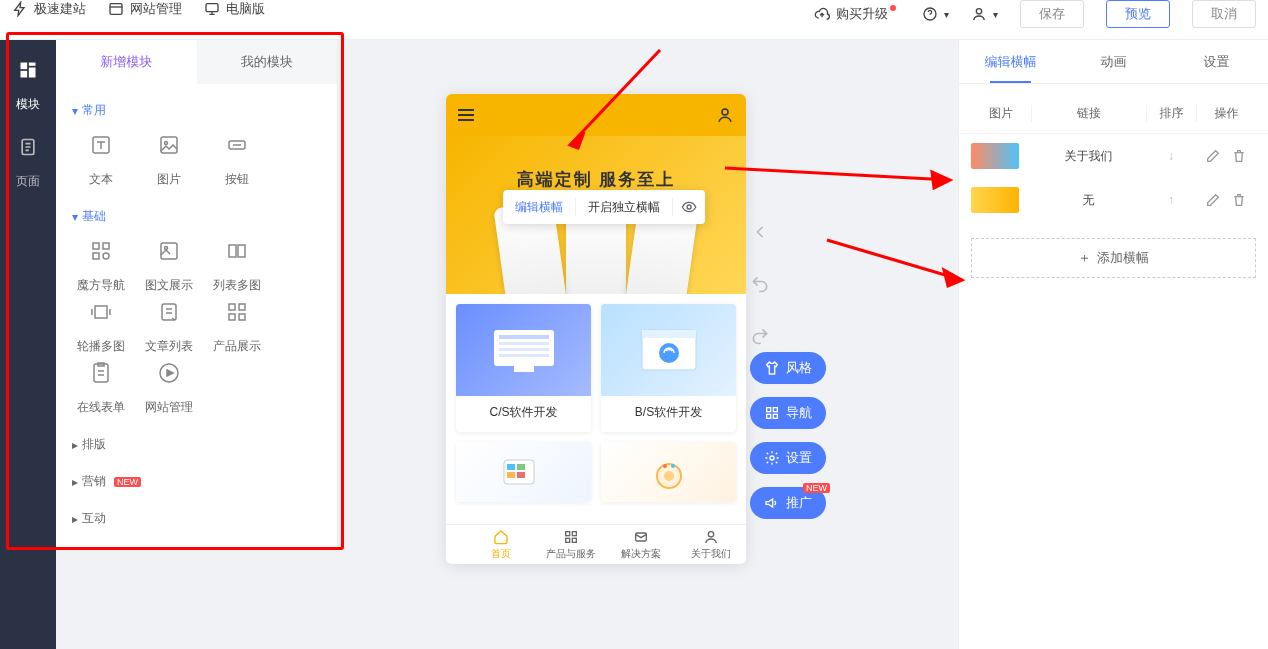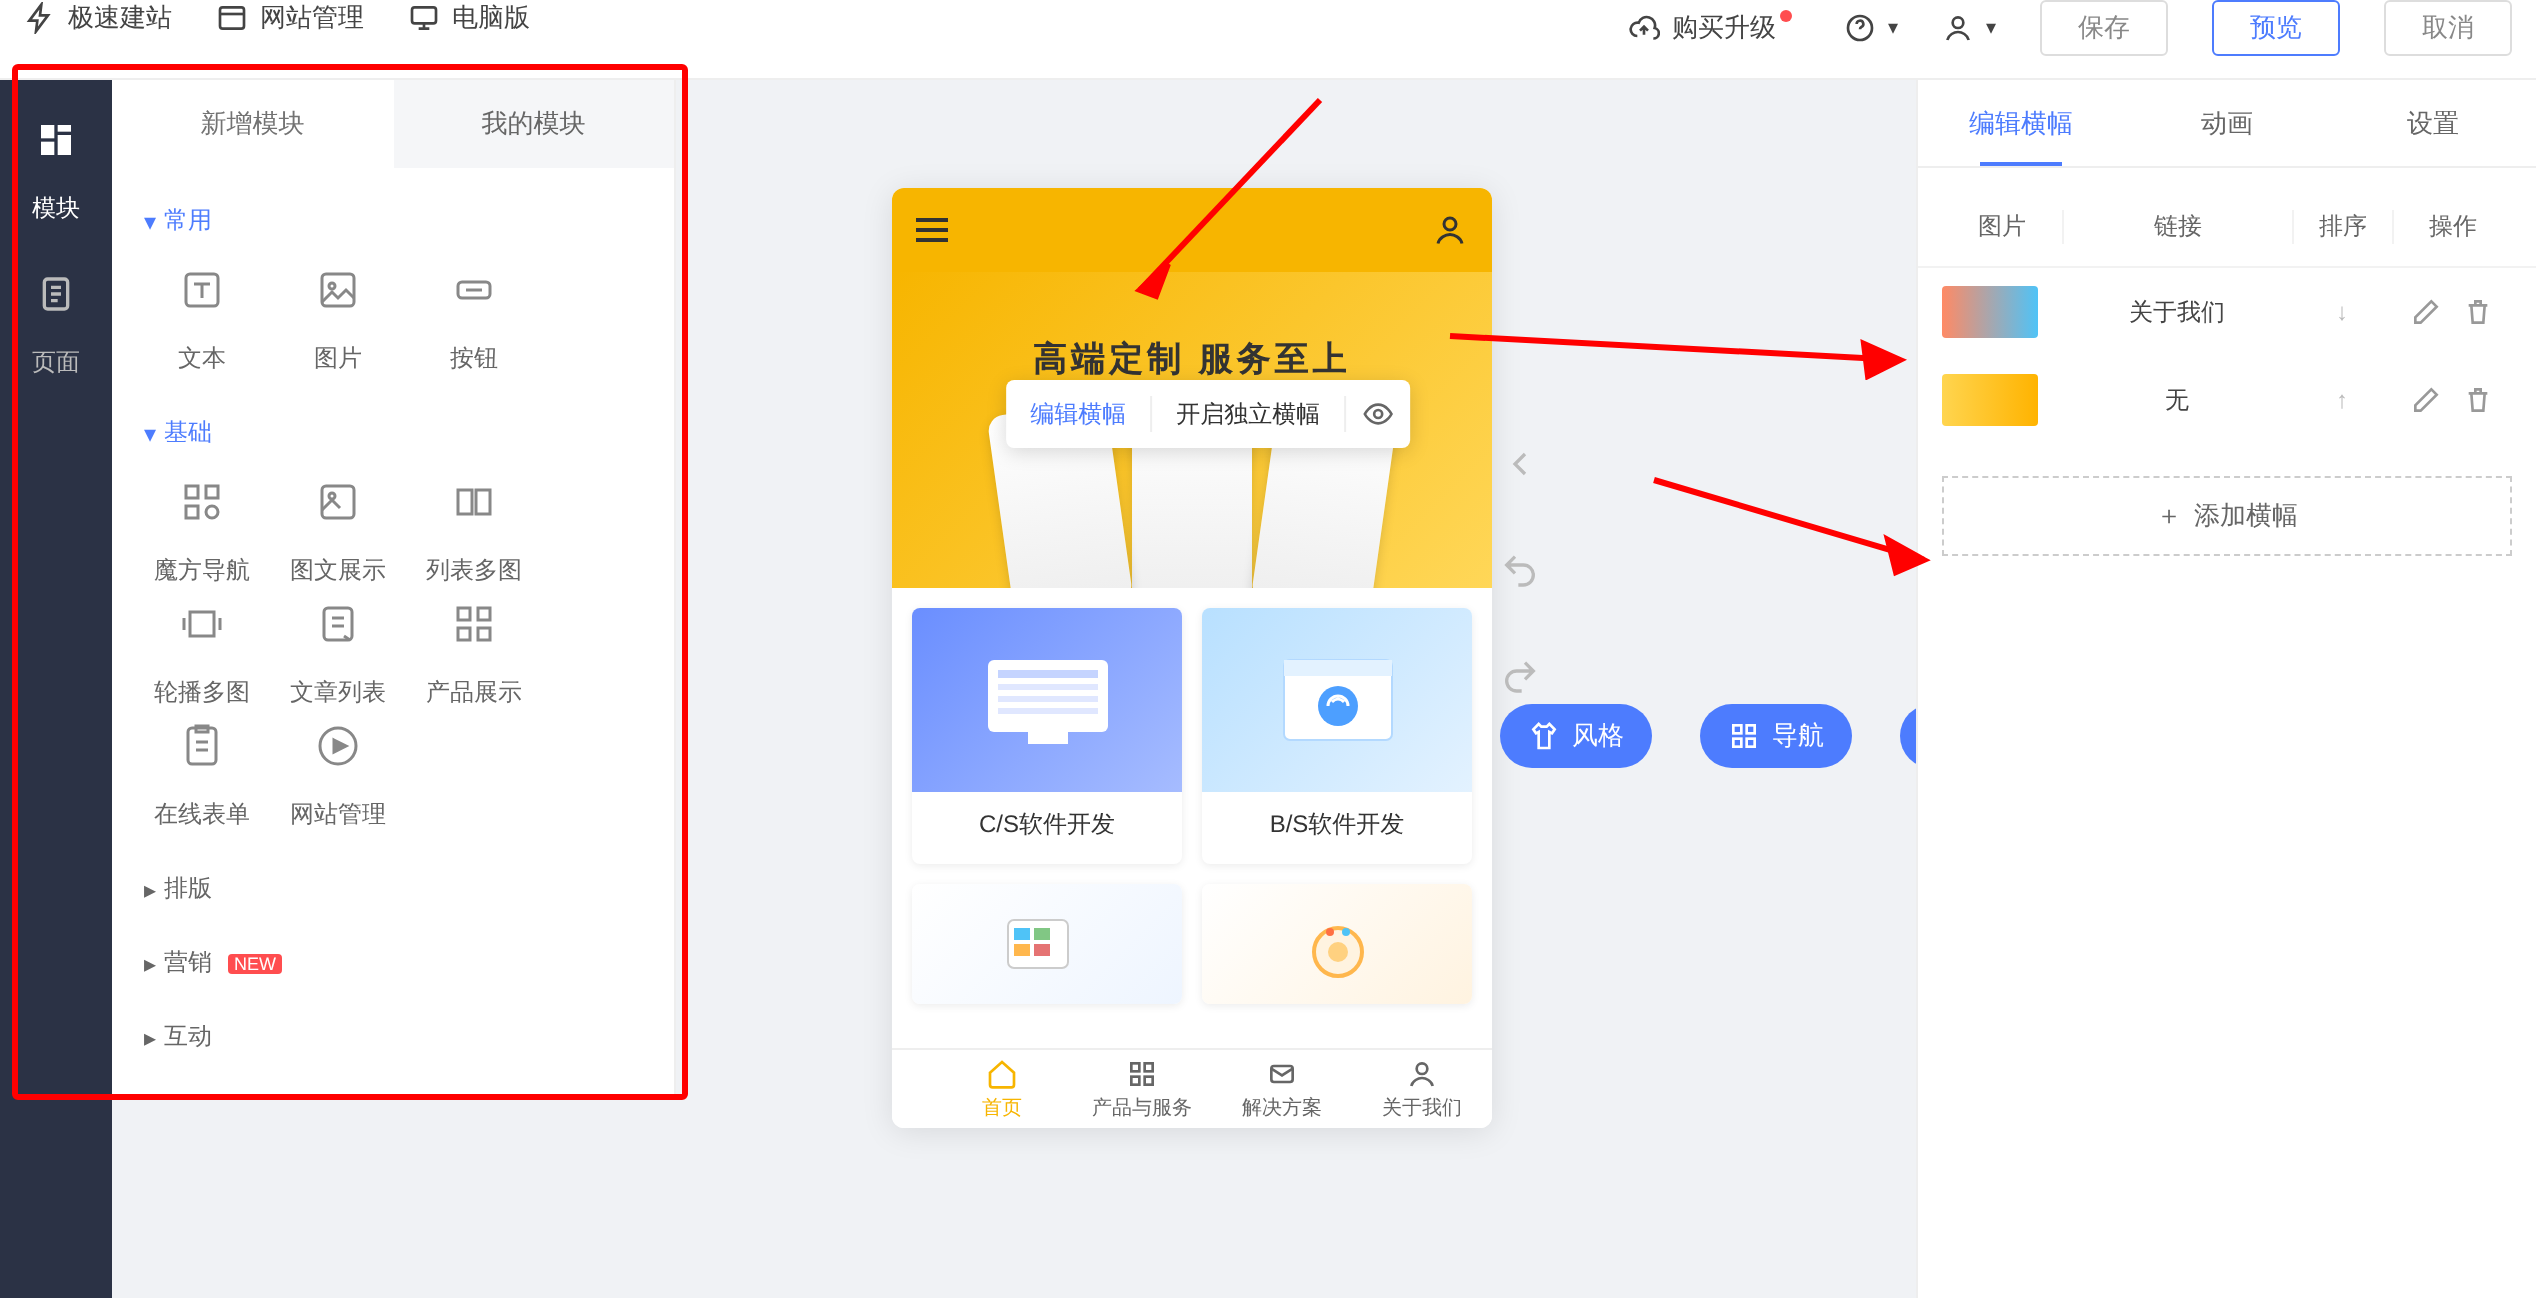--- a/index.html
+++ b/index.html
@@ -17,21 +17,21 @@
 
 .rail { position: absolute; top: 40px; left: 0; width: 56px; height: 609px; background: #2b3245; display: flex; flex-direction: column; align-items: center; padding-top: 20px; gap: 24px; }
 .rail-item { display: flex; flex-direction: column; align-items: center; gap: 16px; color: #bbb; font-size: 12px; cursor: pointer; }
 .rail-item.active { color: #fff; }
 .rail-ico { width: 20px; height: 20px; }
 
 
 .panel { position: absolute; top: 40px; left: 56px; width: 282px; height: 510px; background: #fff; border-right: 1px solid #eee; }
 .panel-tabs { height: 44px; display: flex; }
 .ptab { flex: 1; display: flex; align-items: center; justify-content: center; font-size: 13px; cursor: pointer; color: #666; background: #f5f6f8; }
-.ptab.active { color: #737373; background: #fff; }
+.ptab.active { color: #8b5cf6; background: #fff; }
 .panel-body { height: 466px; overflow-y: auto; padding: 8px 12px; }
 .cat { display: flex; align-items: center; gap: 4px; font-size: 12px; color: #4d7cfe; padding: 10px 4px; cursor: pointer; }
 .cat.collapsed { color: #666; }
 .grid { display: flex; flex-wrap: wrap; gap: 6px 2px; padding: 4px 0 10px 0; }
 .cell { width: 66px; display: flex; flex-direction: column; align-items: center; gap: 8pxں; font-size: 12px; color: #666; cursor: pointer; gap:8px;}
 .cell svg { width: 24px; height: 24px; stroke: #888; fill: none; stroke-width: 1.5; }
 .cell span { margin-top: 6px; }
 .new-badge { background: #ff4d4f; color: #fff; font-size: 9px; padding: 0 3px; border-radius: 2px; margin-left: 4px; }
 
 
@@ -65,21 +65,21 @@
 .c2a { background:linear-gradient(135deg,#fff,#eef5ff);}
 .c2b { background:linear-gradient(135deg,#fff,#fff3e0);}
 .ptabs { position: absolute; bottom: 0; left: 0; right: 0; height: 40px; border-top: 1px solid #eee; display: flex; background: #fff; }
 .ptabc { flex: 1; display: flex; flex-direction: column; align-items: center; justify-content: center; font-size: 10px; gap: 2px; color: #666; cursor: pointer; }
 .ptabc.active { color: #f7b500; margin-left: 20px; }
 .ptabc svg { width: 16px; height: 16px; }
 
 
 .fab-col { position: absolute; top: 222px; left: 750px; display: flex; flex-direction: column; gap: 28px; align-items: center; }
 .fab-ico { color: #bbb; cursor: pointer; }
-.pill-col { position: absolute; top: 352px; left: 750px; display: flex; flex-direction: row; gap: 24px; }
+.pill-col { position: absolute; top: 352px; left: 750px; display: flex; flex-direction: column; gap: 13px; }
 .pill { height: 32px; border-radius: 16px; background: #4d7cfe; color: #fff; font-size: 13px; display: flex; align-items: center; gap: 6px; padding: 0 14px; cursor: pointer; position: relative; }
 .pill svg { width: 16px; height: 16px; }
 .pill .new-badge { position: absolute; top: -4px; right: -4px; }
 
 
 .rpanel { position: absolute; top: 40px; right: 0; width: 310px; height: 609px; background: #fff; border-left: 1px solid #eee; }
 .rtabs { height: 44px; display: flex; border-bottom: 1px solid #eee; }
 .rtab { flex: 1; display: flex; align-items: center; justify-content: center; font-size: 13px; color: #666; cursor: pointer; position: relative; }
 .rtab.active { color: #4d7cfe; }
 .rtab.active::after { content: ""; position: absolute; bottom: 0; left: 30%; right: 30%; height: 2px; background: #4d7cfe; }

